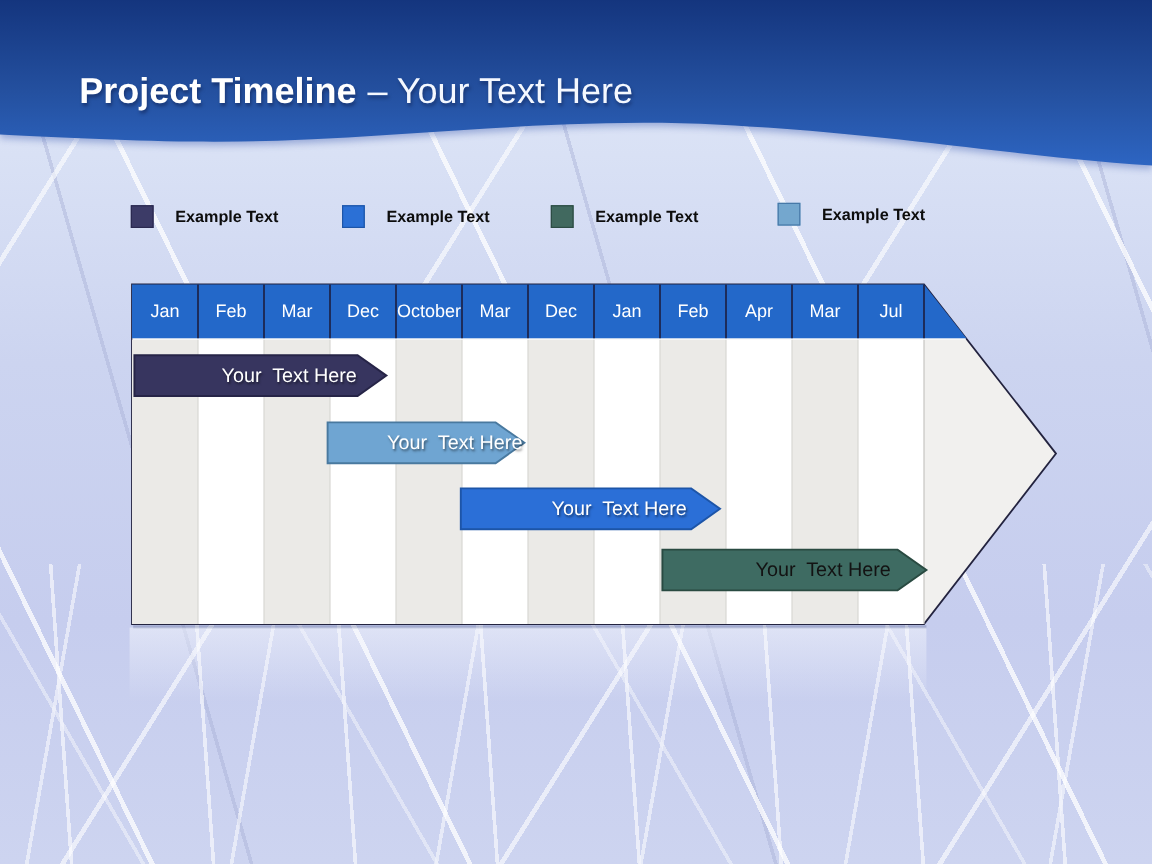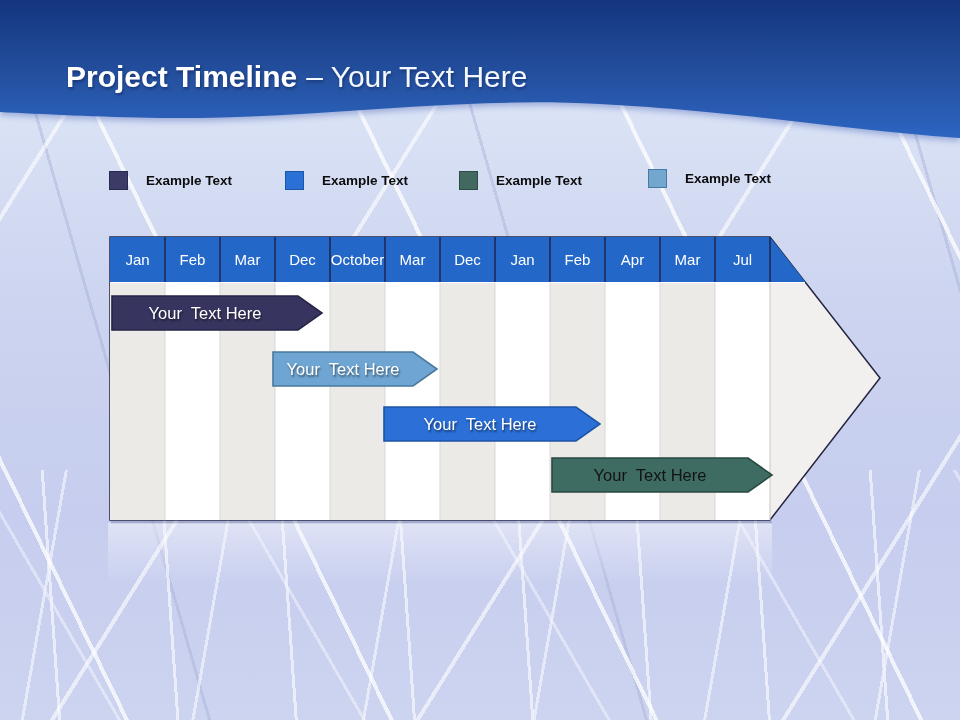--- a/index.html
+++ b/index.html
@@ -32,21 +32,21 @@
   .legend-item{position:absolute;top:168px;display:flex;align-items:center;height:24px;}
   .legend-item .sw{width:19px;height:19px;border:1px solid rgba(0,0,0,.35);box-sizing:border-box;}
   .legend-item .lbl{margin-left:18px;font-size:13.5px;font-weight:bold;color:#0d0d0d;white-space:pre;}
   .tl-svg{position:absolute;left:100px;top:230px;}
   .mcell{
     position:absolute;top:238px;width:55px;height:44px;line-height:44px;
     text-align:center;color:#ffffff;font-size:15px;
   }
   .blabel{
     position:absolute;display:flex;align-items:center;justify-content:center;
-    font-size:16.5px;white-space:pre;
+    font-size:16.5px;white-space:pre;margin-left:36px;
   }
   .blabel.light{text-shadow:1px 2px 2px rgba(0,0,0,.5);}
   .reflection{
     position:absolute;left:108px;top:523px;width:664px;height:62px;pointer-events:none;
     background:linear-gradient(180deg, rgba(246,248,253,.5), rgba(246,248,253,0));
   }
 </style>
 </head>
 <body>
 

